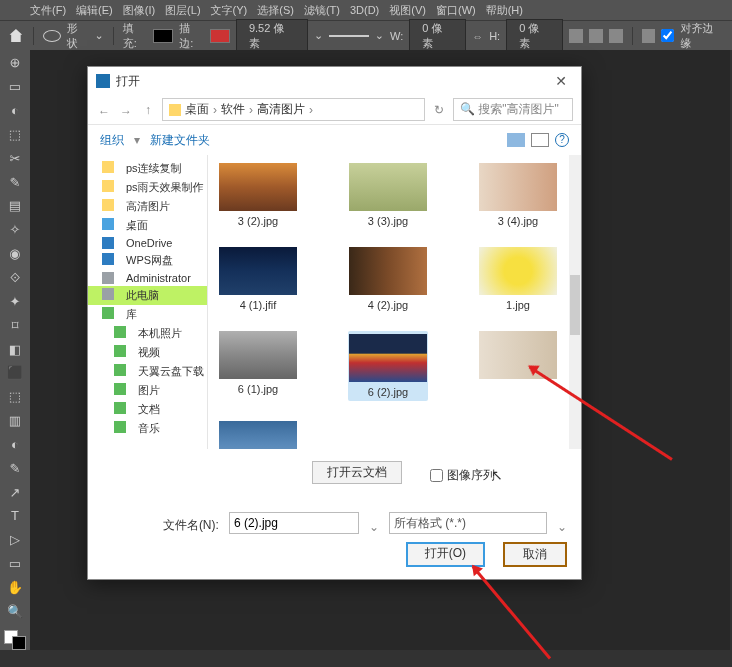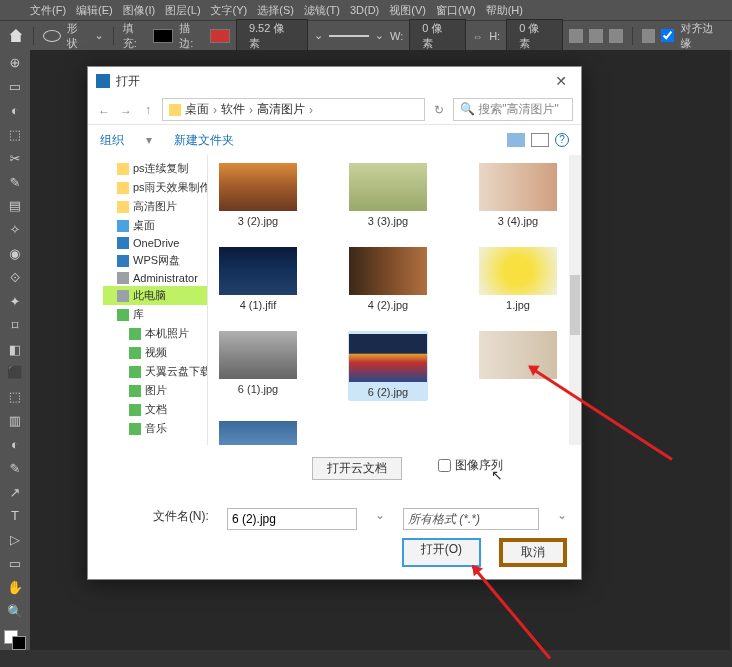--- a/index.html
+++ b/index.html
@@ -31,51 +31,51 @@
 .dlg-title .psico { width:14px;height:14px;background:#1d6fad;margin-right:6px; }
 .dlg-title .close { margin-left:auto; font-size:14px; color:#555; padding:0 6px; }
 
 .dlg-nav { height:30px; display:flex; align-items:center; padding:0 8px; gap:6px; font-size:12px; color:#333; border-bottom:1px solid #e5e5e5; }
 .dlg-nav .navico { width:16px;height:16px;color:#888;display:flex;align-items:center;justify-content:center; }
 .dlg-nav .crumb { display:flex;align-items:center;gap:4px; background:#fff; border:1px solid #ccc; padding:2px 6px; flex:1; }
 .dlg-nav .crumb .sep{color:#888;}
 .dlg-nav .crumb .fico{width:12px;height:12px;background:#ffd76a;}
 .dlg-nav .search { border:1px solid #ccc; padding:2px 6px; width:120px; color:#888; }
 
-.dlg-tool { height:30px; display:flex; align-items:center; padding:0 12px; gap:22px; font-size:12px; color:#1a6fb5; }
+.dlg-tool { height:30px; display:flex; align-items:center; padding:0 12px; gap:10px; font-size:12px; color:#1a6fb5; }
 .dlg-tool .right { margin-left:auto; display:flex; gap:6px; }
 .dlg-tool .right .vico{width:18px;height:14px;background:#8db8e0;}
 .dlg-tool .right .vico2{width:18px;height:14px;border:1px solid #888;}
 .dlg-tool .right .help{width:14px;height:14px;border:1px solid #1a6fb5;border-radius:50%;color:#1a6fb5;font-size:10px;text-align:center;line-height:12px;}
 
 .dlg-body { flex:1; display:flex; overflow:hidden; }
 .tree { width:120px; border-right:1px solid #e5e5e5; overflow-y:auto; font-size:11px; padding:4px 0; }
-.tree .node { display:flex; align-items:center; gap:4px; padding:2px 4px 2px 14px; color:#333; white-space:nowrap;margin-left:15px; }
+.tree .node { display:flex; gap:12px; padding:2px 4px 2px 14px; color:#333; white-space:nowrap; }
 .tree .node.lv2 { padding-left:26px; }
 .tree .node.sel { background:#bef264; }
 .tree .fico { width:12px;height:12px;flex-shrink:0; }
 .fyellow{background:#ffd76a;} .fblue{background:#4aa3e0;} .fgreen{background:#5aba5a;} .fgray{background:#9aa0a6;}
 .fcloud{background:#2d7cc1;} .fwps{background:#2d7cc1;}
 
 .grid { flex:1; position:relative; overflow-y:auto; padding:8px 0; }
 .grid-inner { display:flex; flex-wrap:wrap; gap:20px 50px; padding:0 6px 0 10px; }
 .thumb { width:80px; display:flex; flex-direction:column; align-items:center; font-size:11px; color:#333; }
 .thumb .img { width:78px; height:48px; margin-bottom:4px; }
 .thumb.sel { background:#cce5f7; padding:3px; border-radius:2px; }
 .thumb.sel .img{ }
 
 .dlg-bot { padding:6px 14px 12px; font-size:12px; color:#333; }
-.dlg-bot .row { display:flex; align-items:flex-start; gap:18px; margin-top:6px; }
+.dlg-bot .row { display:flex; align-items:flex-end; gap:10px; margin-top:6px; }
 .dlg-bot .cloudbtn { display:inline-block; border:1px solid #bbb; background:#f3f3f3; padding:2px 14px; margin-left:210px; }
 .dlg-bot .chk { margin-left:18px; display:flex;align-items:center;gap:4px; }
 .dlg-bot input[type=text], .dlg-bot select { border:1px solid #bbb; padding:2px 4px; font-size:12px; height:22px; background:#fff; }
 .dlg-bot .fname { width:130px; }
-.dlg-bot .ftype { width:136px; color:#555;font-style:italic; }
+.dlg-bot .ftype { width:158px; color:#555; }
 .dlg-bot .btns { margin-left:auto; display:flex; gap:18px; }
-.dlg-bot .btn { border:4px solid #a16207; background:#f3f3f3; padding:2px 18px; }
+.dlg-bot .btn { border:2px solid #a16207; background:#f3f3f3; padding:2px 18px; }
 .dlg-bot .btn.hl { border:1px solid #3a9be0; box-shadow:0 0 0 1px #3a9be0 inset; }
 
 .grid .scrollbar { position:absolute; right:0; top:0; width:12px; height:100%; background:#f0f0f0; }
 .grid .scrollbar .thumb-sb { position:absolute; left:1px; top:120px; width:10px; height:60px; background:#ccc; }
 
 .arrow { position:absolute; background:#e02020; height:3px; transform-origin:right center; }
 .arrow::after { content:""; position:absolute; left:-8px; top:-5px; border:6px solid transparent; border-right:10px solid #e02020; }
 
 .cursor { position:absolute; left:491px; top:467px; font-size:14px; color:#333; }
 </style>

